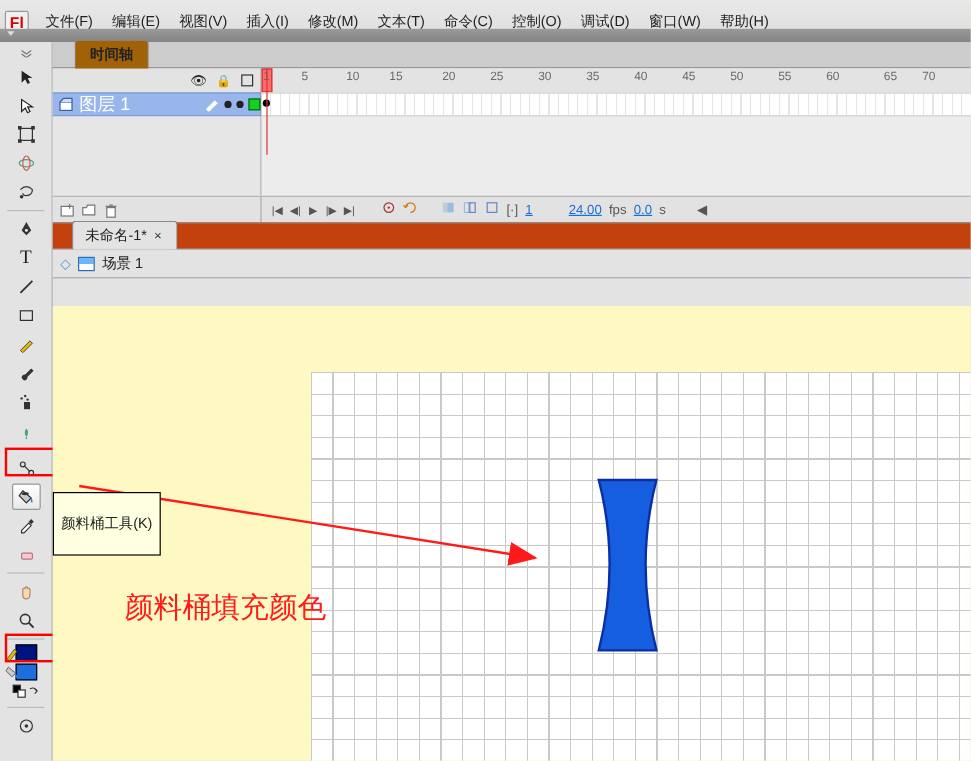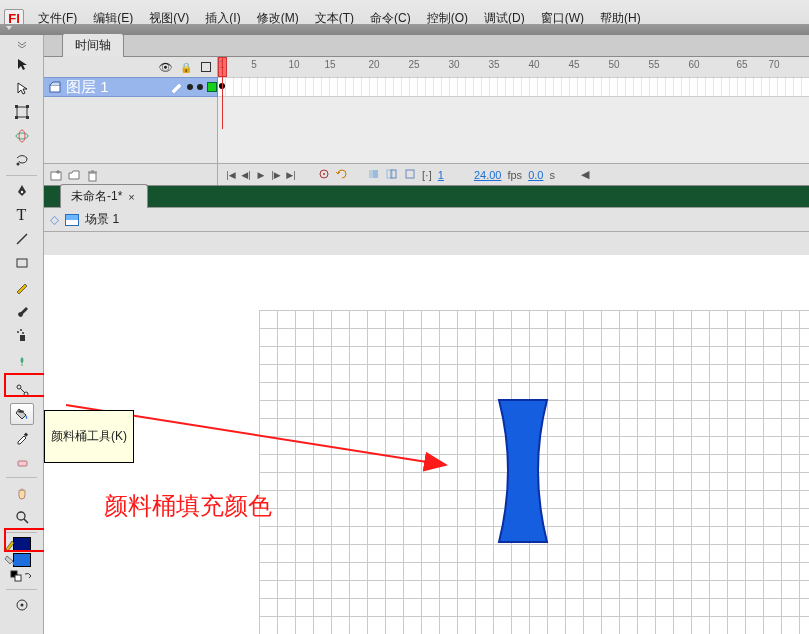--- a/index.html
+++ b/index.html
@@ -18,21 +18,21 @@
   .swatch { width: 18px; height: 14px; border: 1px solid #000; }
   .swatch-icon { width: 12px; height: 14px; position: absolute; left: 4px; }
 
   .tool-highlight { position: absolute; left: 4px; width: 48px; height: 24px; border: 2px solid #f00; pointer-events: none; }
 
   .workspace { position: absolute; left: 44px; top: 35px; right: 0; bottom: 0; background: #e3e3e3; }
 
   
   .panel-tabs { height: 22px; background: #cccccc; display: flex; align-items: flex-end; border-bottom: 1px solid #8a8a8a; padding-left: 18px; }
   .ptab { padding: 3px 12px; border: 1px solid #8a8a8a; border-bottom: none; margin-right: 0; border-radius: 3px 3px 0 0; position: relative; top: 1px; }
-  .ptab.active { background: #e5e5e5; font-weight: normal; }
+  .ptab.active { background: #a16207; font-weight: bold; }
   .ptab.inactive { background: #cfcfcf; }
 
   .timeline { background: #e3e3e3; border-bottom: 1px solid #8a8a8a; }
   .tl-head { height: 20px; display: flex; align-items: center; }
   .tl-layerhdr { width: 174px; height: 20px; display: flex; align-items: center; justify-content: flex-end; gap: 8px; padding-right: 6px; border-right: 1px solid #aaa; }
   .tl-ruler { flex: 1; position: relative; height: 20px; background: #e3e3e3; }
   .tl-tick { position: absolute; top: 2px; font-size: 10px; color: #6a6a6a; transform: translateX(-50%); }
   .tl-playhead { position: absolute; top: 0; width: 9px; height: 20px; background: #ff6b6b; border: 1px solid #c33; left: 0; }
   .tl-playline { position: absolute; top: 22px; width: 1px; height: 72px; background: #d33; }
 
@@ -48,29 +48,29 @@
   .tl-empty-right { flex: 1; background: #ececec; }
 
   .tl-footer { height: 22px; display: flex; align-items: center; border-top: 1px solid #aaa; background: #e2e2e2; }
   .tl-foot-left { width: 174px; display: flex; align-items: center; gap: 2px; padding-left: 4px; border-right: 1px solid #aaa; height: 100%; }
   .tl-foot-left span { width: 16px; height: 16px; display: inline-flex; align-items: center; justify-content: center; }
   .tl-foot-right { flex: 1; display: flex; align-items: center; gap: 6px; padding-left: 6px; font-size: 11px; color: #555; }
   .tl-foot-right .blue { color: #1b6fd6; text-decoration: underline; }
   .playctrl { display: flex; align-items: center; gap: 1px; }
   .playctrl span { width: 14px; height: 14px; display: inline-flex; align-items: center; justify-content: center; font-size: 9px; }
 
-  .doc-tabs { height: 22px; background: #14532d; display: flex; align-items: flex-end; border-bottom: 1px solid #999; padding-left: 16px; }
+  .doc-tabs { height: 22px; background: #c2410c; display: flex; align-items: flex-end; border-bottom: 1px solid #999; padding-left: 16px; }
   .doc-tab { padding: 3px 12px 3px 10px; background: #e3e3e3; border: 1px solid #8a8a8a; border-bottom: none; border-radius: 3px 3px 0 0; display: flex; align-items: center; gap: 6px; position: relative; top: 1px; }
   .doc-close { font-size: 11px; color: #333; }
 
   .edit-bar { height: 24px; background: #e3e3e3; display: flex; align-items: center; padding-left: 6px; border-bottom: 1px solid #aaa; gap: 6px; }
   .edit-bar .arrow { color: #6a9de0; font-size: 13px; }
   .scene-ico { width: 14px; height: 12px; background: linear-gradient(to bottom, #6cb6ff 50%, #fff 50%); border: 1px solid #2a6db8; }
 
-  .stage-wrap { position: absolute; left: 0; right: 0; top: 220px; bottom: 0; background: #ffffff; }
+  .stage-wrap { position: absolute; left: 0; right: 0; top: 220px; bottom: 0; background: #fef9c3; }
   .canvas { position: absolute; left: 215px; top: 55px; right: 0; bottom: 0; background: #fff;
     background-image:
       repeating-linear-gradient(to right, #c9c9c9 0, #c9c9c9 1px, transparent 1px, transparent 18px),
       repeating-linear-gradient(to bottom, #c9c9c9 0, #c9c9c9 1px, transparent 1px, transparent 18px);
   }
   .stage-svg { position: absolute; left: 0; top: 0; }
 
   .annotation-text { position: absolute; font-family: SimSun, serif; font-size: 24px; color: #ff1a1a; }
   .arrow-svg { position: absolute; pointer-events: none; }
 

